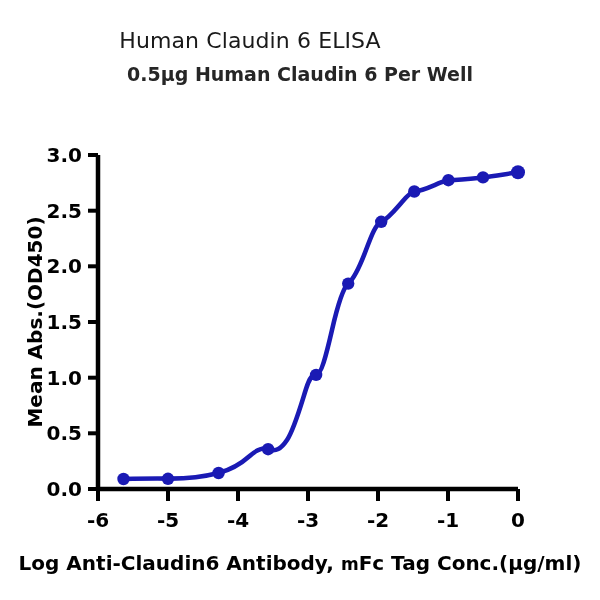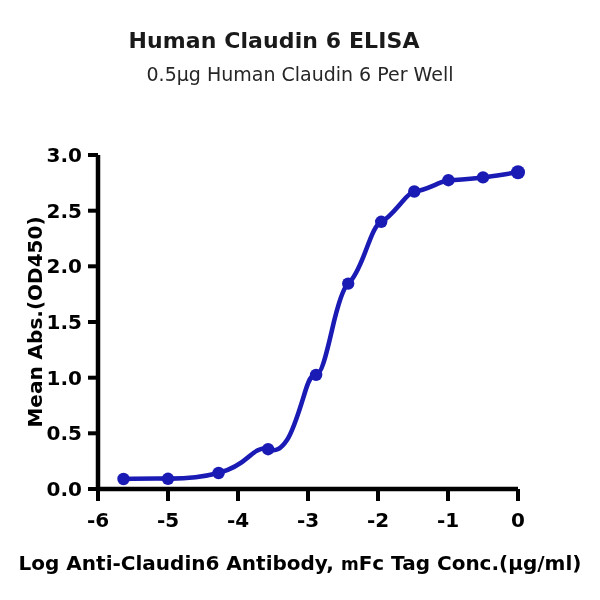--- a/index.html
+++ b/index.html
@@ -15,33 +15,32 @@
     font-family: "DejaVu Sans", "Liberation Sans", sans-serif;
     overflow: hidden;
   }
   #chart-title {
     position: absolute;
     left: 0;
     top: 28px;
     width: 500px;
     text-align: center;
     font-size: 22px;
-    font-weight: bold;
+    font-weight: normal;
     color: #1a1a1a;
     letter-spacing: 0.1px;
-    padding-left: 24px;
   }
   #chart-subtitle {
     position: absolute;
     left: 0;
     top: 63px;
     width: 600px;
     text-align: center;
     font-size: 19px;
-    font-weight: normal;
+    font-weight: bold;
     color: #262626;
   }
   #plot-svg {
     position: absolute;
     left: 0;
     top: 0;
   }
   .axis-tick-label {
     font-family: "DejaVu Sans", "Liberation Sans", sans-serif;
     font-size: 20px;

